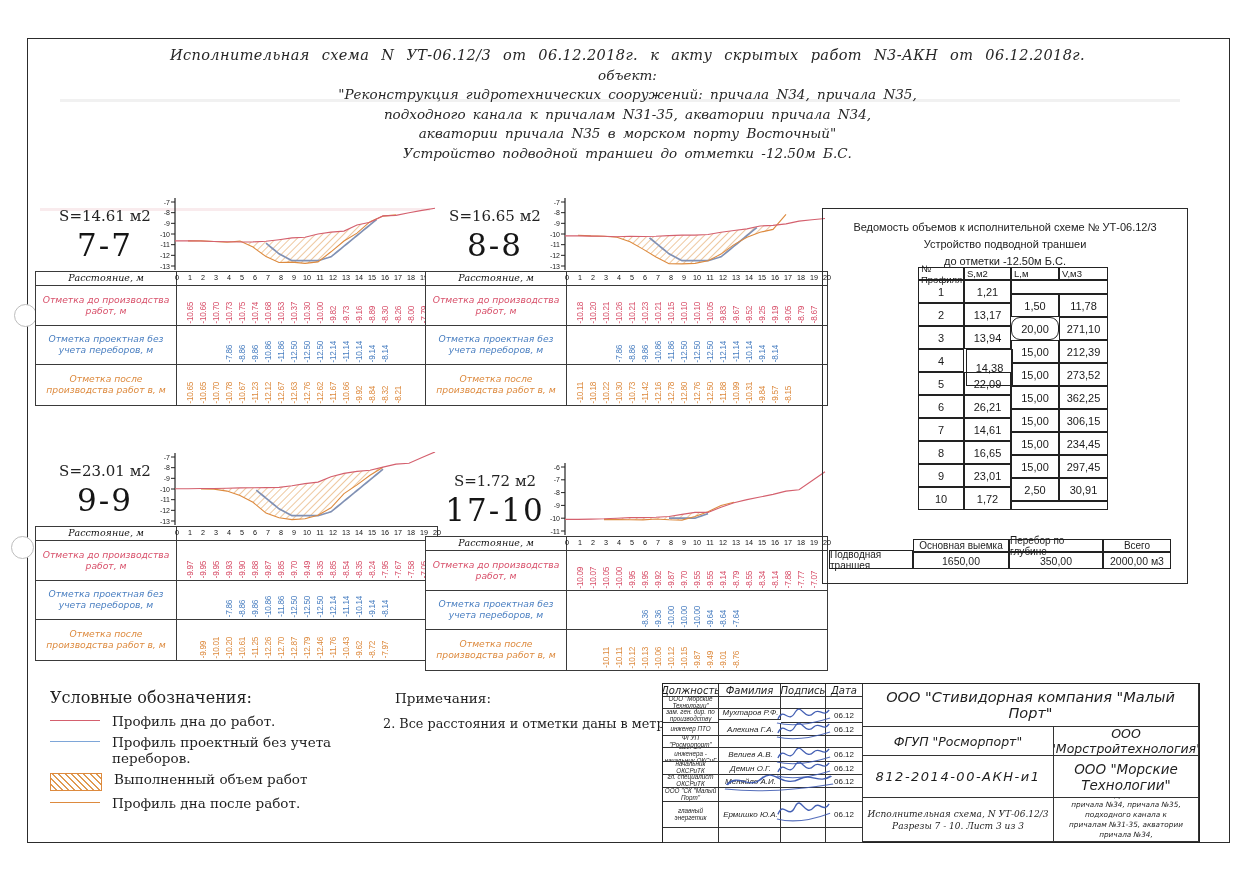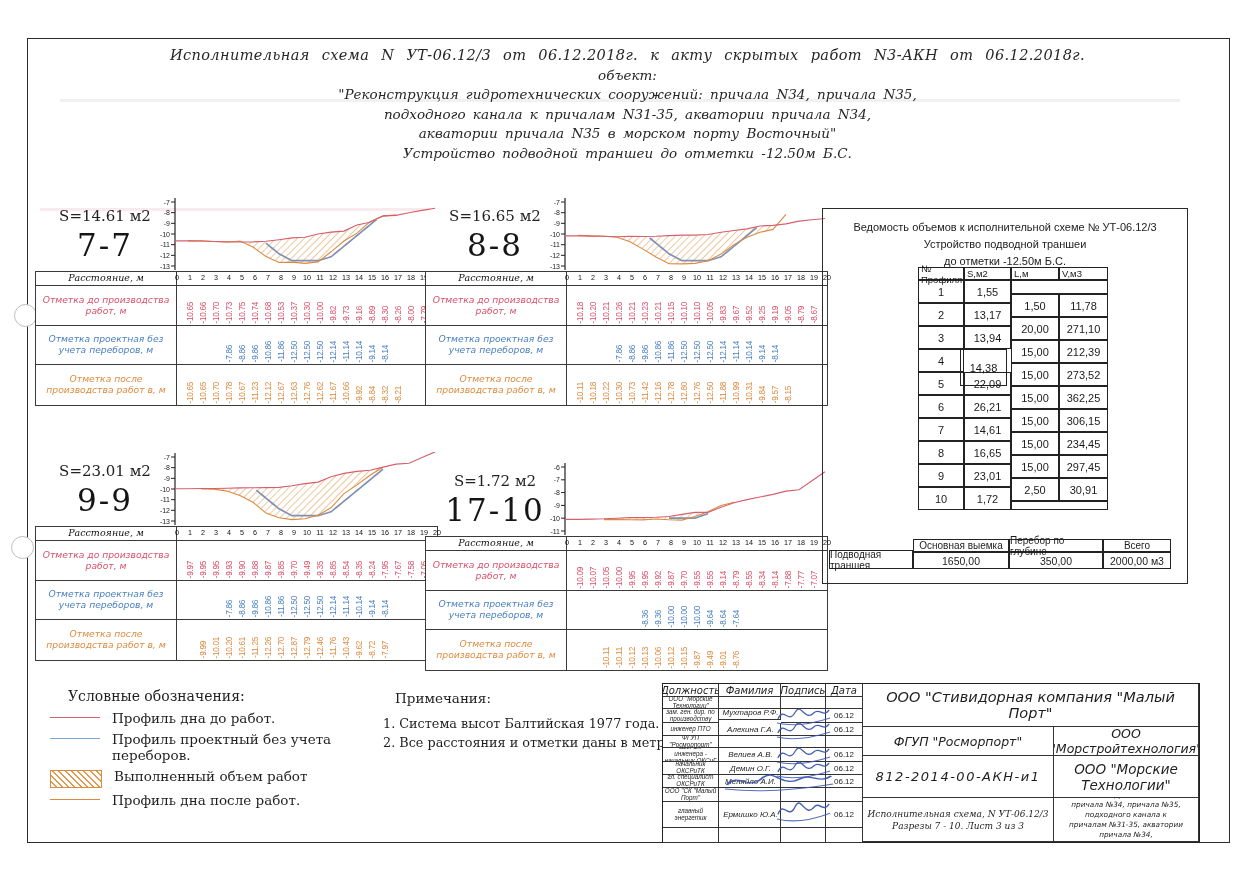--- a/index.html
+++ b/index.html
@@ -40,21 +40,21 @@
   .vol-title{position:absolute;top:10px;left:0;width:100%;text-align:center;font-size:11px;line-height:17px;color:#222;}
   .vt{position:absolute;left:95px;top:58px;}
   .vt .c{position:absolute;border:1px solid #222;box-sizing:border-box;display:flex;
        align-items:center;justify-content:center;font-size:11px;color:#1a1a1a;}
   .vt .h{justify-content:flex-start;padding-left:2px;font-size:9.5px;}
   .sum{position:absolute;left:6px;top:330px;}
   .sum .c{position:absolute;border:1px solid #222;box-sizing:border-box;display:flex;
        align-items:center;justify-content:center;font-size:10.5px;}
 
   .legend{position:absolute;left:50px;top:688px;width:310px;font-family:"DejaVu Serif",serif;color:#1f1f1f;}
-  .leg-title{font-size:14px;margin-left:18px;margin-bottom:6px;}
+  .leg-title{font-size:16px;margin-bottom:6px;}
   .leg-item{display:flex;margin-bottom:4px;}
   .leg-swatch{width:50px;flex:0 0 50px;margin-right:12px;margin-top:7px;}
   .leg-line{border-top:1.7px solid #000;height:0;}
   .leg-hatch{height:16px;margin-top:0;border:1.4px solid #dd8a3e;
        background:repeating-linear-gradient(45deg,rgba(0,0,0,0) 0 3px,#e09a50 3px 4.4px);}
   .leg-label{font-size:13.5px;line-height:16.5px;max-width:230px;}
 
   .notes{position:absolute;left:383px;top:690px;width:310px;font-family:"DejaVu Serif",serif;color:#1f1f1f;}
   .notes-title{font-size:13.5px;margin-left:12px;margin-bottom:8px;}
   .note-item{font-size:12.8px;line-height:19px;}
@@ -585,43 +585,43 @@
     <div>Ведомость объемов к исполнительной схеме № УТ-06.12/3</div>
     <div>Устройство подводной траншеи</div>
     <div>до отметки -12.50м Б.С.</div>
   </div>
   <div id="vt" class="vt">
       <div class="c h" style="left: 0px; top: 0px; width: 46px; height: 13px;">№ Профиля</div>
       <div class="c h" style="left: 46px; top: 0px; width: 47px; height: 13px;">S,м2</div>
       <div class="c h" style="left: 93px; top: 0px; width: 48px; height: 13px;">L,м</div>
       <div class="c h" style="left: 141px; top: 0px; width: 49px; height: 13px;">V,м3</div>
       <div class="c" style="left: 0px; top: 13px; width: 46px; height: 23px;">1</div>
-      <div class="c" style="left: 46px; top: 13px; width: 47px; height: 23px;">1,55</div>
+      <div class="c" style="left: 46px; top: 13px; width: 47px; height: 23px;">1,21</div>
       <div class="c" style="left: 0px; top: 36px; width: 46px; height: 23px;">2</div>
       <div class="c" style="left: 46px; top: 36px; width: 47px; height: 23px;">13,17</div>
       <div class="c" style="left: 0px; top: 59px; width: 46px; height: 23px;">3</div>
       <div class="c" style="left: 46px; top: 59px; width: 47px; height: 23px;">13,94</div>
       <div class="c" style="left: 0px; top: 82px; width: 46px; height: 23px;">4</div>
-      <div class="c" style="left: 42px; top: 82px; width: 47px; height: 37px;">14,38</div>
+      <div class="c" style="left: 48px; top: 82px; width: 47px; height: 37px;">14,38</div>
       <div class="c" style="left: 0px; top: 105px; width: 46px; height: 23px;">5</div>
       <div class="c" style="left: 46px; top: 105px; width: 47px; height: 23px;">22,09</div>
       <div class="c" style="left: 0px; top: 128px; width: 46px; height: 23px;">6</div>
       <div class="c" style="left: 46px; top: 128px; width: 47px; height: 23px;">26,21</div>
       <div class="c" style="left: 0px; top: 151px; width: 46px; height: 23px;">7</div>
       <div class="c" style="left: 46px; top: 151px; width: 47px; height: 23px;">14,61</div>
       <div class="c" style="left: 0px; top: 174px; width: 46px; height: 23px;">8</div>
       <div class="c" style="left: 46px; top: 174px; width: 47px; height: 23px;">16,65</div>
       <div class="c" style="left: 0px; top: 197px; width: 46px; height: 23px;">9</div>
       <div class="c" style="left: 46px; top: 197px; width: 47px; height: 23px;">23,01</div>
       <div class="c" style="left: 0px; top: 220px; width: 46px; height: 23px;">10</div>
       <div class="c" style="left: 46px; top: 220px; width: 47px; height: 23px;">1,72</div>
       <div class="c" style="left: 93px; top: 13px; width: 97px; height: 14px;"></div>
       <div class="c" style="left: 93px; top: 27px; width: 48px; height: 23px;">1,50</div>
       <div class="c" style="left: 141px; top: 27px; width: 49px; height: 23px; text-align: center;">11,78</div>
-      <div class="c" style="left: 93px; top: 50px; width: 48px; height: 23px;">20,00</div>
+      <div class="c" style="left: 93px; top: 50px; width: 48px; height: 23px; border-radius: 9px;">20,00</div>
       <div class="c" style="left: 141px; top: 50px; width: 49px; height: 23px;">271,10</div>
       <div class="c" style="left: 93px; top: 73px; width: 48px; height: 23px;">15,00</div>
       <div class="c" style="left: 141px; top: 73px; width: 49px; height: 23px;">212,39</div>
       <div class="c" style="left: 93px; top: 96px; width: 48px; height: 23px;">15,00</div>
       <div class="c" style="left: 141px; top: 96px; width: 49px; height: 23px;">273,52</div>
       <div class="c" style="left: 93px; top: 119px; width: 48px; height: 23px;">15,00</div>
       <div class="c" style="left: 141px; top: 119px; width: 49px; height: 23px;">362,25</div>
       <div class="c" style="left: 93px; top: 142px; width: 48px; height: 23px;">15,00</div>
       <div class="c" style="left: 141px; top: 142px; width: 49px; height: 23px;">306,15</div>
       <div class="c" style="left: 93px; top: 165px; width: 48px; height: 23px;">15,00</div>
@@ -661,21 +661,20 @@
       <div class="leg-item">
         <span class="leg-swatch leg-line" style="border-top-color: rgb(221, 138, 62);"></span>
         <span class="leg-label">Профиль дна после работ.</span>
       </div>
     </div>
 </div>
 
 <div class="notes">
   <div class="notes-title">Примечания:</div>
   <div id="note-items">
-      <div class="note-item">1. Система высот Балтийская 1977 года.</div>
       <div class="note-item">2. Все расстояния и отметки даны в метрах.</div>
     </div>
 </div>
 
 <div class="stamp" id="stamp">
     <div class="cell st-hdr" style="left: 0px; top: 0px; width: 56px; height: 13px;">Должность</div>
     <div class="cell st-hdr" style="left: 56px; top: 0px; width: 62px; height: 13px;">Фамилия</div>
     <div class="cell st-hdr" style="left: 118px; top: 0px; width: 45px; height: 13px;">Подпись</div>
     <div class="cell st-hdr" style="left: 163px; top: 0px; width: 37px; height: 13px;">Дата</div>
     <div class="cell st-role" style="left: 0px; top: 13px; width: 56px; height: 12px;">ООО "Морские Технологии"</div>

